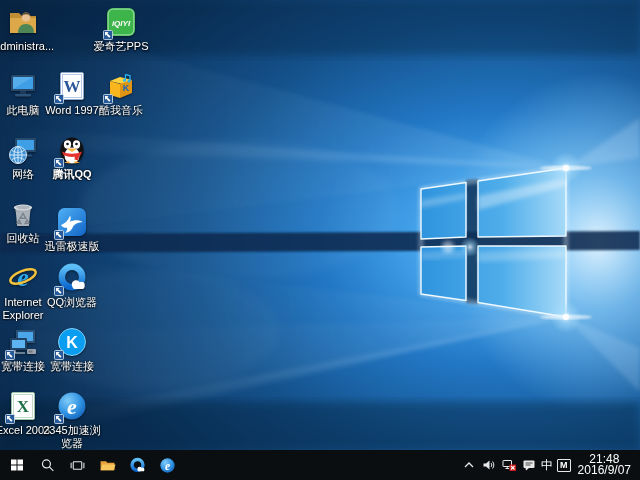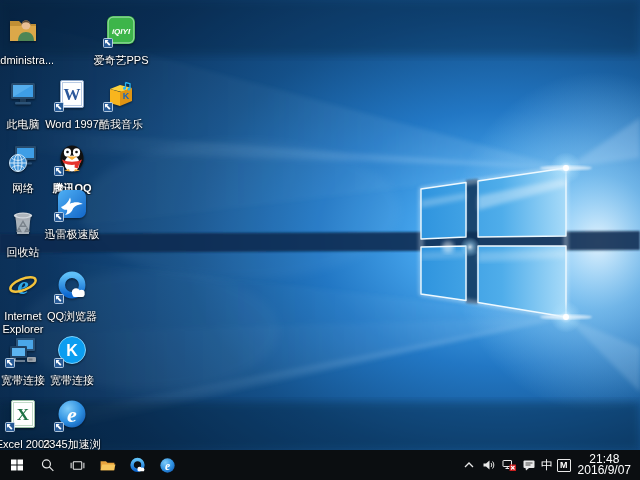--- a/index.html
+++ b/index.html
@@ -3,21 +3,21 @@
 <meta charset="utf-8">
 <style>
   html,body{margin:0;padding:0;background:#000;}
   #screen{position:relative;width:640px;height:480px;overflow:hidden;
           font-family:"Liberation Sans",sans-serif;user-select:none;}
   
   #desktop{position:absolute;left:0;top:0;right:0;height:450px;overflow:hidden;}
   #wallpaper{position:absolute;left:0;top:0;width:100%;height:100%;display:block;}
   #icons{position:absolute;inset:0;}
   .dicon{position:absolute;width:60px;text-align:center;cursor:default;}
-  .art{width:32px;height:32px;margin:8px auto;position:relative;}
+  .art{width:32px;height:32px;margin:0 auto;position:relative;}
   .art > svg{width:100%;height:100%;display:block;filter:drop-shadow(0 1px 1px rgba(0,0,0,.5));}
   .sbadge{position:absolute;left:-2px;bottom:-2px;width:10px;height:10px;display:block;}
   .sbadge svg{width:100%;height:100%;display:block;}
   .dlbl{margin-top:2px;font-size:11px;line-height:12.5px;color:#fff;
         text-shadow:0 1px 2px #000,0 0 3px rgba(0,0,0,.85);max-height:26px;overflow:hidden;}
   
   #taskbar{position:absolute;left:0;right:0;bottom:0;height:30px;background:#0b0e11;
            display:flex;align-items:center;z-index:5;}
   #tb-left{display:flex;align-items:center;height:100%;padding-left:2px;}
   .tbtn{width:30px;height:30px;display:flex;align-items:center;justify-content:center;}
@@ -234,21 +234,21 @@
             <svg viewBox="0 0 32 32">
               <path d="M8.5 10h15l-1.6 18H10.1z" fill="#b9c0c7" opacity="0.92"></path>
               <path d="M8.5 10h15l-.4 4.5H8.9z" fill="#a7aeb6"></path>
               <ellipse cx="16" cy="9.5" rx="9.2" ry="3" fill="#d4dae0"></ellipse>
               <ellipse cx="16" cy="9.3" rx="6.8" ry="1.9" fill="#aeb5bc"></ellipse>
               <path d="M13.2 20.2l2.8-4.8 2.8 4.8zM12 22l-1.8 3.2 3.6.2zM20 22l1.8 3.2-3.6.2z" fill="none" stroke="#79828b" stroke-width="1.4"></path>
             </svg>
           </div>
           <div class="dlbl">回收站</div>
         </div>
-        <div class="dicon" style="left: 42px; top: 180px;">
+        <div class="dicon" style="left: 42px; top: 206px;">
           <div class="art">
             <svg viewBox="0 0 32 32">
               <defs>
                 <linearGradient id="xlg" x1="0" y1="0" x2="1" y2="1">
                   <stop offset="0" stop-color="#4fb0f5"></stop>
                   <stop offset="1" stop-color="#1266c8"></stop>
                 </linearGradient>
               </defs>
               <rect x="2" y="2" width="28" height="28" rx="6.5" fill="url(#xlg)"></rect>
               <path d="M5 19c5-2 7.5-5.5 9-9.5 1 2 1 4-.2 6.2 4.5-2.2 9.5-2 13 .3-4.5.3-7.5 1.7-9.6 4.3-1.4 4-4.2 6.3-8.2 6.7 1.8-1.8 2.4-3.4 2.1-5.3-1.7.4-4 .2-6.1-2.7z" fill="#fff"></path>

